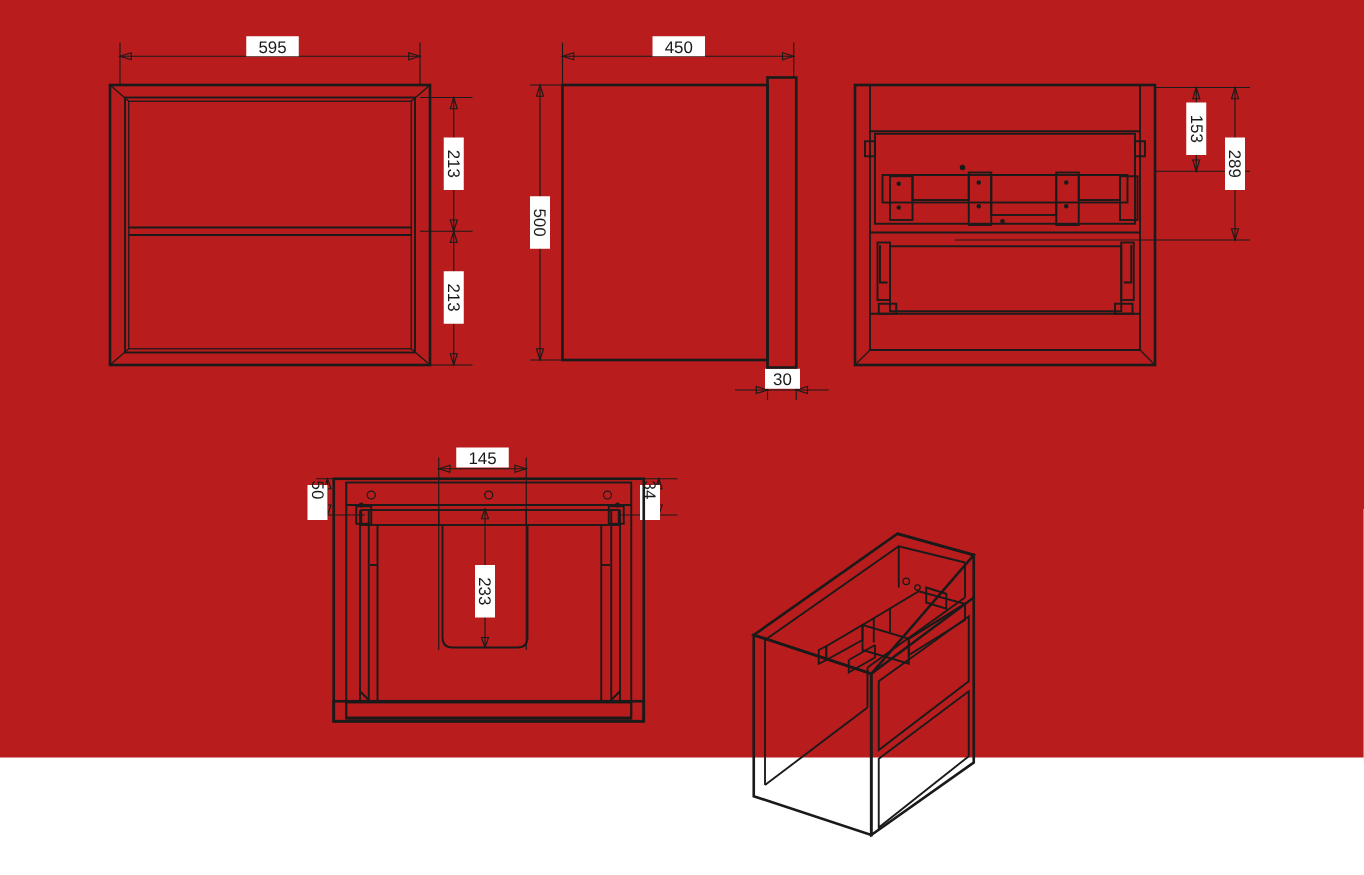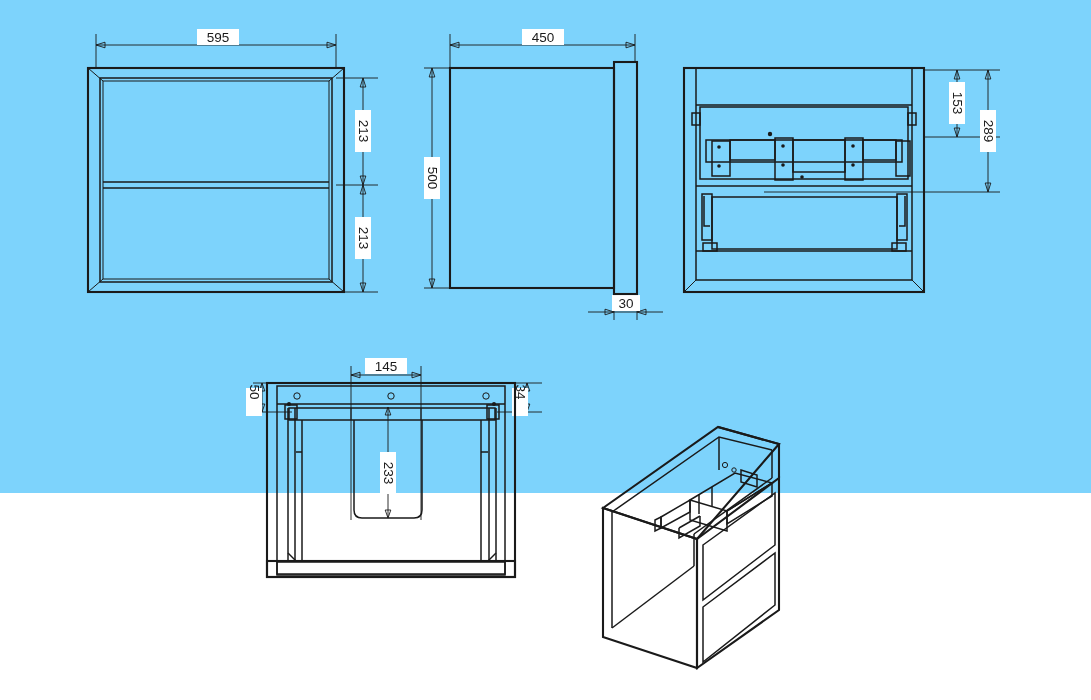--- a/index.html
+++ b/index.html
@@ -1,18 +1,18 @@
 <!DOCTYPE html>
 <html><head>
 <meta charset="utf-8">
 <style>
   html,body{margin:0;padding:0;background:#ffffff;}
   body{width:1091px;height:700px;overflow:hidden;
        font-family:"Liberation Sans", sans-serif;}
-  #sheet{position:relative;width:1091px;height:493px;background:#7dd3fc;}
+  #sheet{position:relative;width:1091px;height:606px;background:#b91c1c;}
   svg{display:block;}
   .ln{stroke:#1a1a1a;fill:none;stroke-linecap:butt;stroke-linejoin:miter;}
   .thick{stroke-width:2.1;}
   .med{stroke-width:1.5;}
   .thin{stroke-width:1;}
   .dim{stroke:#1a1a1a;stroke-width:0.9;fill:none;}
   .dimtxt{font-family:"Liberation Sans", sans-serif;font-size:13.5px;fill:#1a1a1a;}
   .vert{writing-mode:vertical-rl;}
   .fillw{fill:#ffffff;}
 </style>

